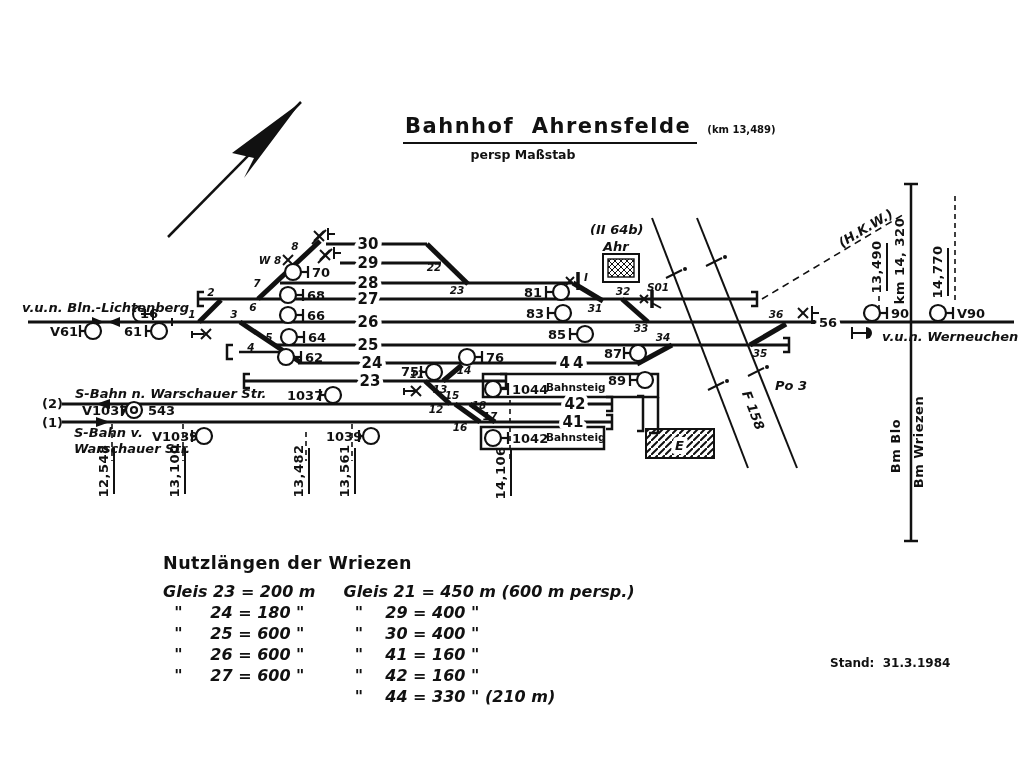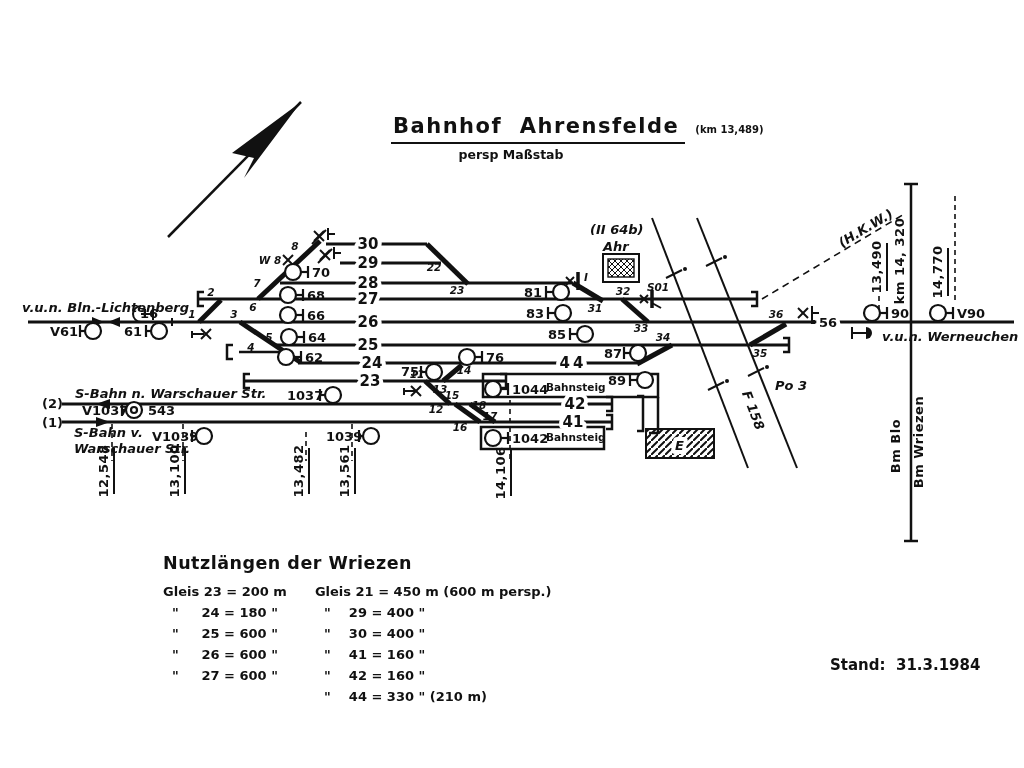--- a/index.html
+++ b/index.html
@@ -18,30 +18,30 @@
   .halo{stroke:#fff;stroke-width:8;paint-order:stroke;stroke-linejoin:round;}
   .sw{font-style:italic;font-size:10.5px;font-weight:600;text-anchor:middle;}
   .sg{font-size:13px;font-weight:600;}
   .dir{font-style:italic;font-size:13px;font-weight:600;}
   .rot{font-size:13px;font-weight:600;text-anchor:middle;letter-spacing:.5px;}
   .sig circle{fill:#fff;stroke:#111;stroke-width:2.2;}
   .sig line{stroke:#111;stroke-width:2.2;}
   .bs{font-size:10.5px;font-weight:700;}
   
   .overlay{position:absolute;}
-  #titleblock{left:391px;top:114px;}
+  #titleblock{left:403px;top:114px;}
   #titlerow{display:flex;align-items:baseline;gap:10px;}
   #title-main{font-size:21px;font-weight:700;letter-spacing:1.5px;border-bottom:2.5px solid #111;padding:0 6px 4px 2px;white-space:pre;}
   #title-km{font-size:10px;font-weight:600;}
   #title-sub{text-align:center;font-size:12.5px;font-weight:700;margin-top:3px;width:240px;}
   #legend{left:163px;top:553px;}
   #legend-title{font-size:17.5px;font-weight:700;letter-spacing:.5px;margin-bottom:8px;}
   #legend-cols{display:flex;gap:28px;}
-  .legrow{font-weight:600;font-size:13px;line-height:21px;white-space:pre;}
-  #stand{left:830px;top:656px;font-size:15px;font-weight:700;white-space:pre;}
+  .legrow{font-style:italic;font-weight:600;font-size:16px;line-height:21px;white-space:pre;}
+  #stand{left:830px;top:656px;font-size:12px;font-weight:700;white-space:pre;}
 </style>
 </head>
 <body>
 
 <div id="stage">
 
 <svg width="1024" height="768" viewBox="0 0 1024 768">
   <defs>
     <pattern id="xh" width="6" height="6" patternUnits="userSpaceOnUse">
       <path d="M0,6 L6,0 M0,0 L6,6" stroke="#111" stroke-width="1"></path>

